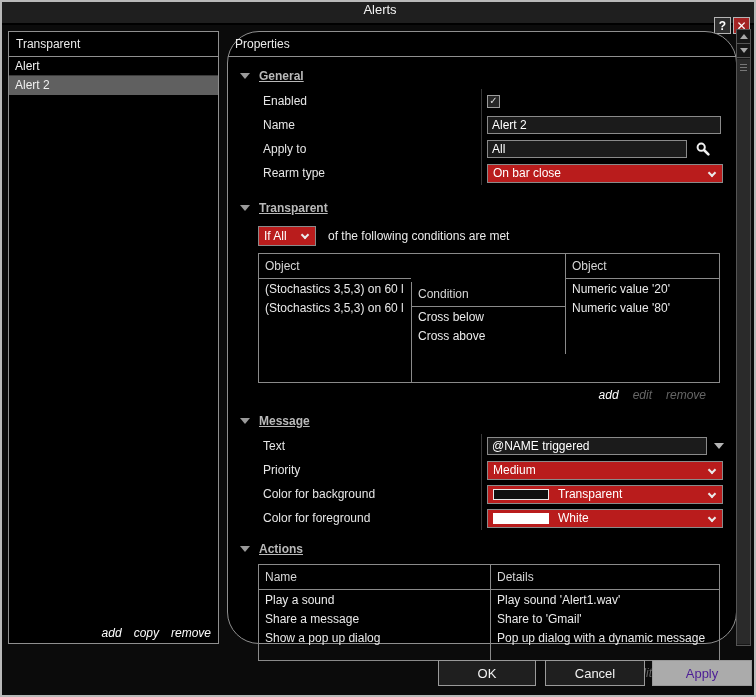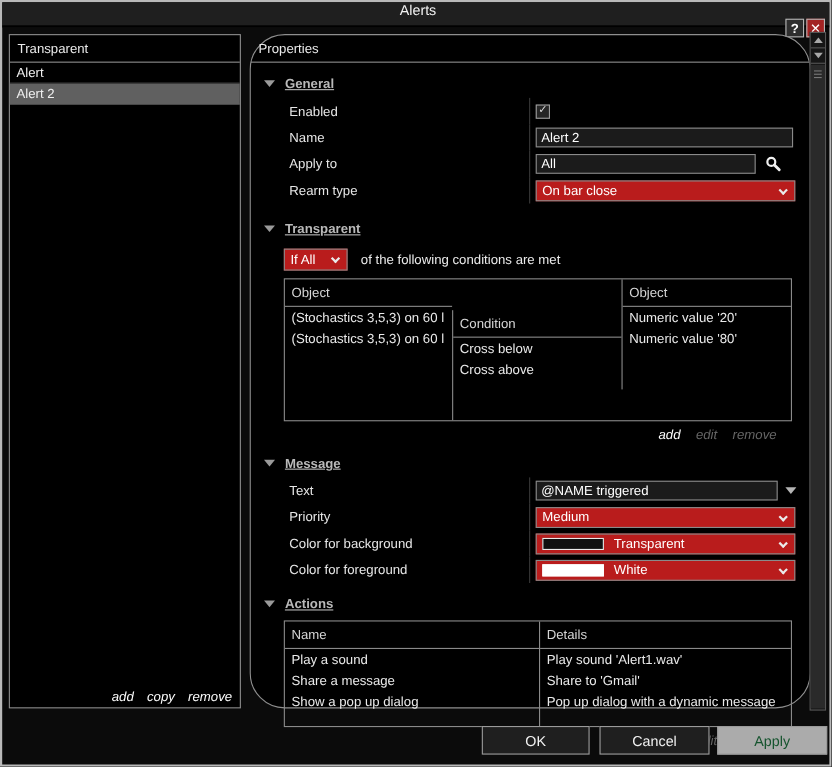--- a/index.html
+++ b/index.html
@@ -150,21 +150,21 @@
   .sb-grip div { height:1px; background:#777; margin-bottom:2px; }
 
   
   .footer-btn {
     position:absolute; top:658px; height:26px;
     background:#1f1f1f; border:1px solid #9a9a9a; color:#f2f2f2;
     font-size:13px; font-family:"Liberation Sans","DejaVu Sans",sans-serif;
   }
   .btn-ok { left:436px; width:98px; }
   .btn-cancel { left:543px; width:100px; }
-  .btn-apply { left:650px; width:100px; background:#ababab; color:#14532d; border-color:#9a9a9a; }
+  .btn-apply { left:650px; width:100px; background:#ababab; color:#4c1d95; border-color:#9a9a9a; }
 
   .search-svg { display:block; }
 </style>
 </head>
 <body>
 
 <div class="window">
 
   <div class="titlebar">
     <span class="title">Alerts</span>

